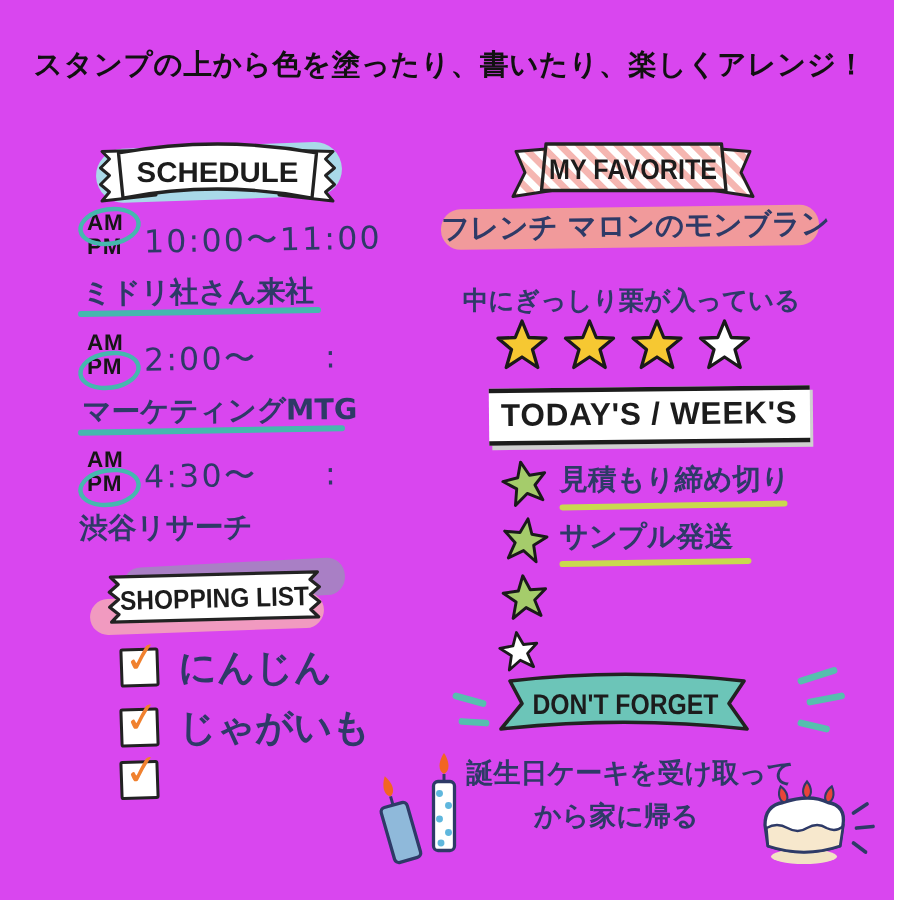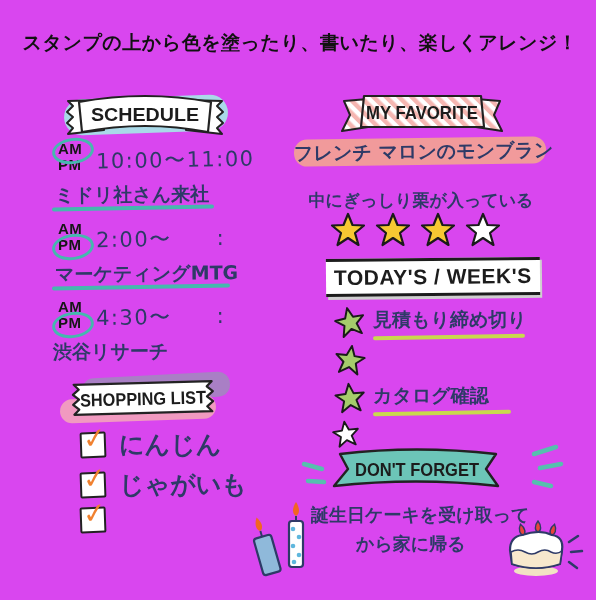--- a/index.html
+++ b/index.html
@@ -142,29 +142,29 @@
     </svg>
     <span class="todo-label-wrap">
       <span class="hand todo-label">見積もり締め切り</span>
       <span class="u-lime" style="width:152px"></span>
     </span>
   </div>
   <div class="todo-row" style="left:334px;top:344px">
     <svg width="32" height="32" viewBox="0 0 36 36">
       <polygon points="18,2 22.5,13 34,13.5 25,21 28.5,33 18,26 7.5,33 11,21 2,13.5 13.5,13" fill="#a5cc6b" stroke="#1a1a1a" stroke-width="2.2" stroke-linejoin="round" transform="rotate(8 18 18)"></polygon>
     </svg>
+    <span class="todo-label-wrap">
+      <span class="hand todo-label">サンプル発送</span>
+      <span class="u-lime" style="width:128px"></span>
+    </span>
   </div>
   <div class="todo-row" style="left:334px;top:382px">
     <svg width="32" height="32" viewBox="0 0 36 36">
       <polygon points="18,2 22.5,13 34,13.5 25,21 28.5,33 18,26 7.5,33 11,21 2,13.5 13.5,13" fill="#a5cc6b" stroke="#1a1a1a" stroke-width="2.2" stroke-linejoin="round" transform="rotate(-6 18 18)"></polygon>
     </svg>
-    <span class="todo-label-wrap">
-      <span class="hand todo-label">カタログ確認</span>
-      <span class="u-lime" style="width:138px"></span>
-    </span>
   </div>
   <svg class="abs" style="left:332px;top:420px" width="28" height="28" viewBox="0 0 36 36">
     <polygon points="18,2 22.5,13 34,13.5 25,21 28.5,33 18,26 7.5,33 11,21 2,13.5 13.5,13" fill="#fff" stroke="#1a1a1a" stroke-width="2.4" stroke-linejoin="round" transform="rotate(-8 18 18)"></polygon>
   </svg>
 
   <svg class="abs" style="left:298px;top:442px" width="266" height="58" viewBox="0 0 266 58">
     <g stroke="#56bfae" stroke-width="4.5" stroke-linecap="round">
       <line x1="6" y1="22" x2="24" y2="27"></line>
       <line x1="10" y1="39" x2="26" y2="40"></line>
       <line x1="236" y1="12" x2="258" y2="5"></line>

